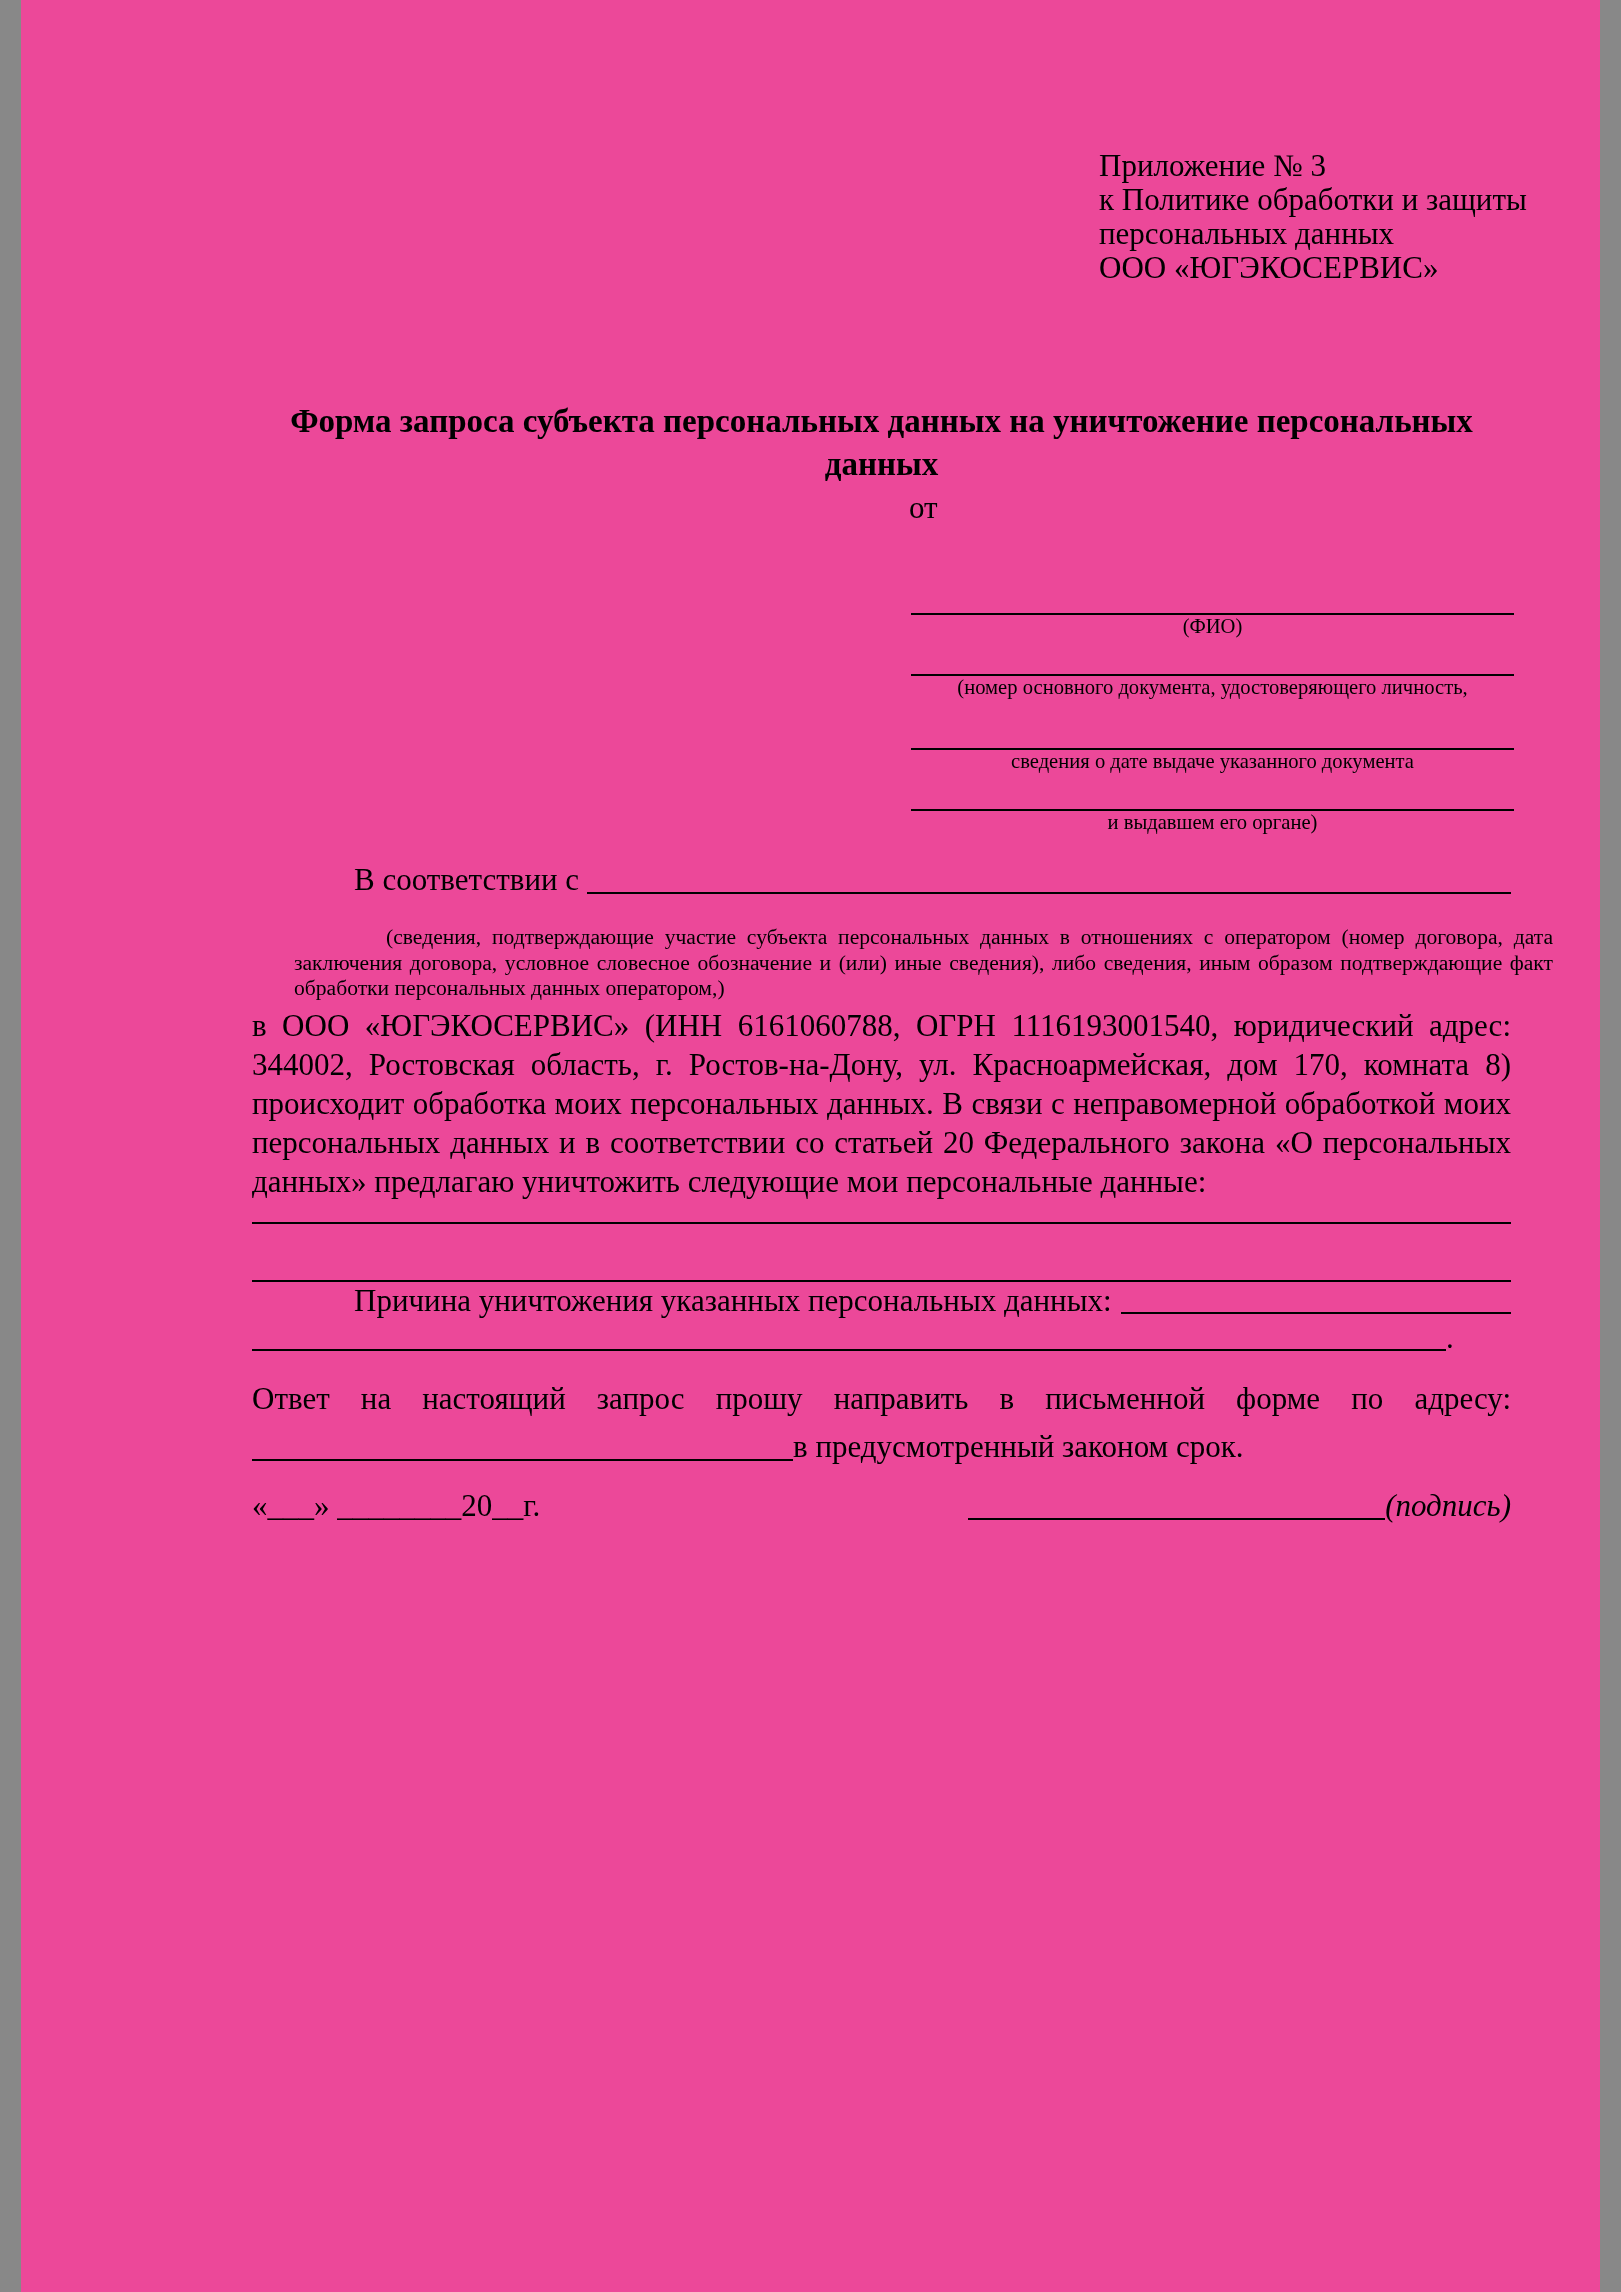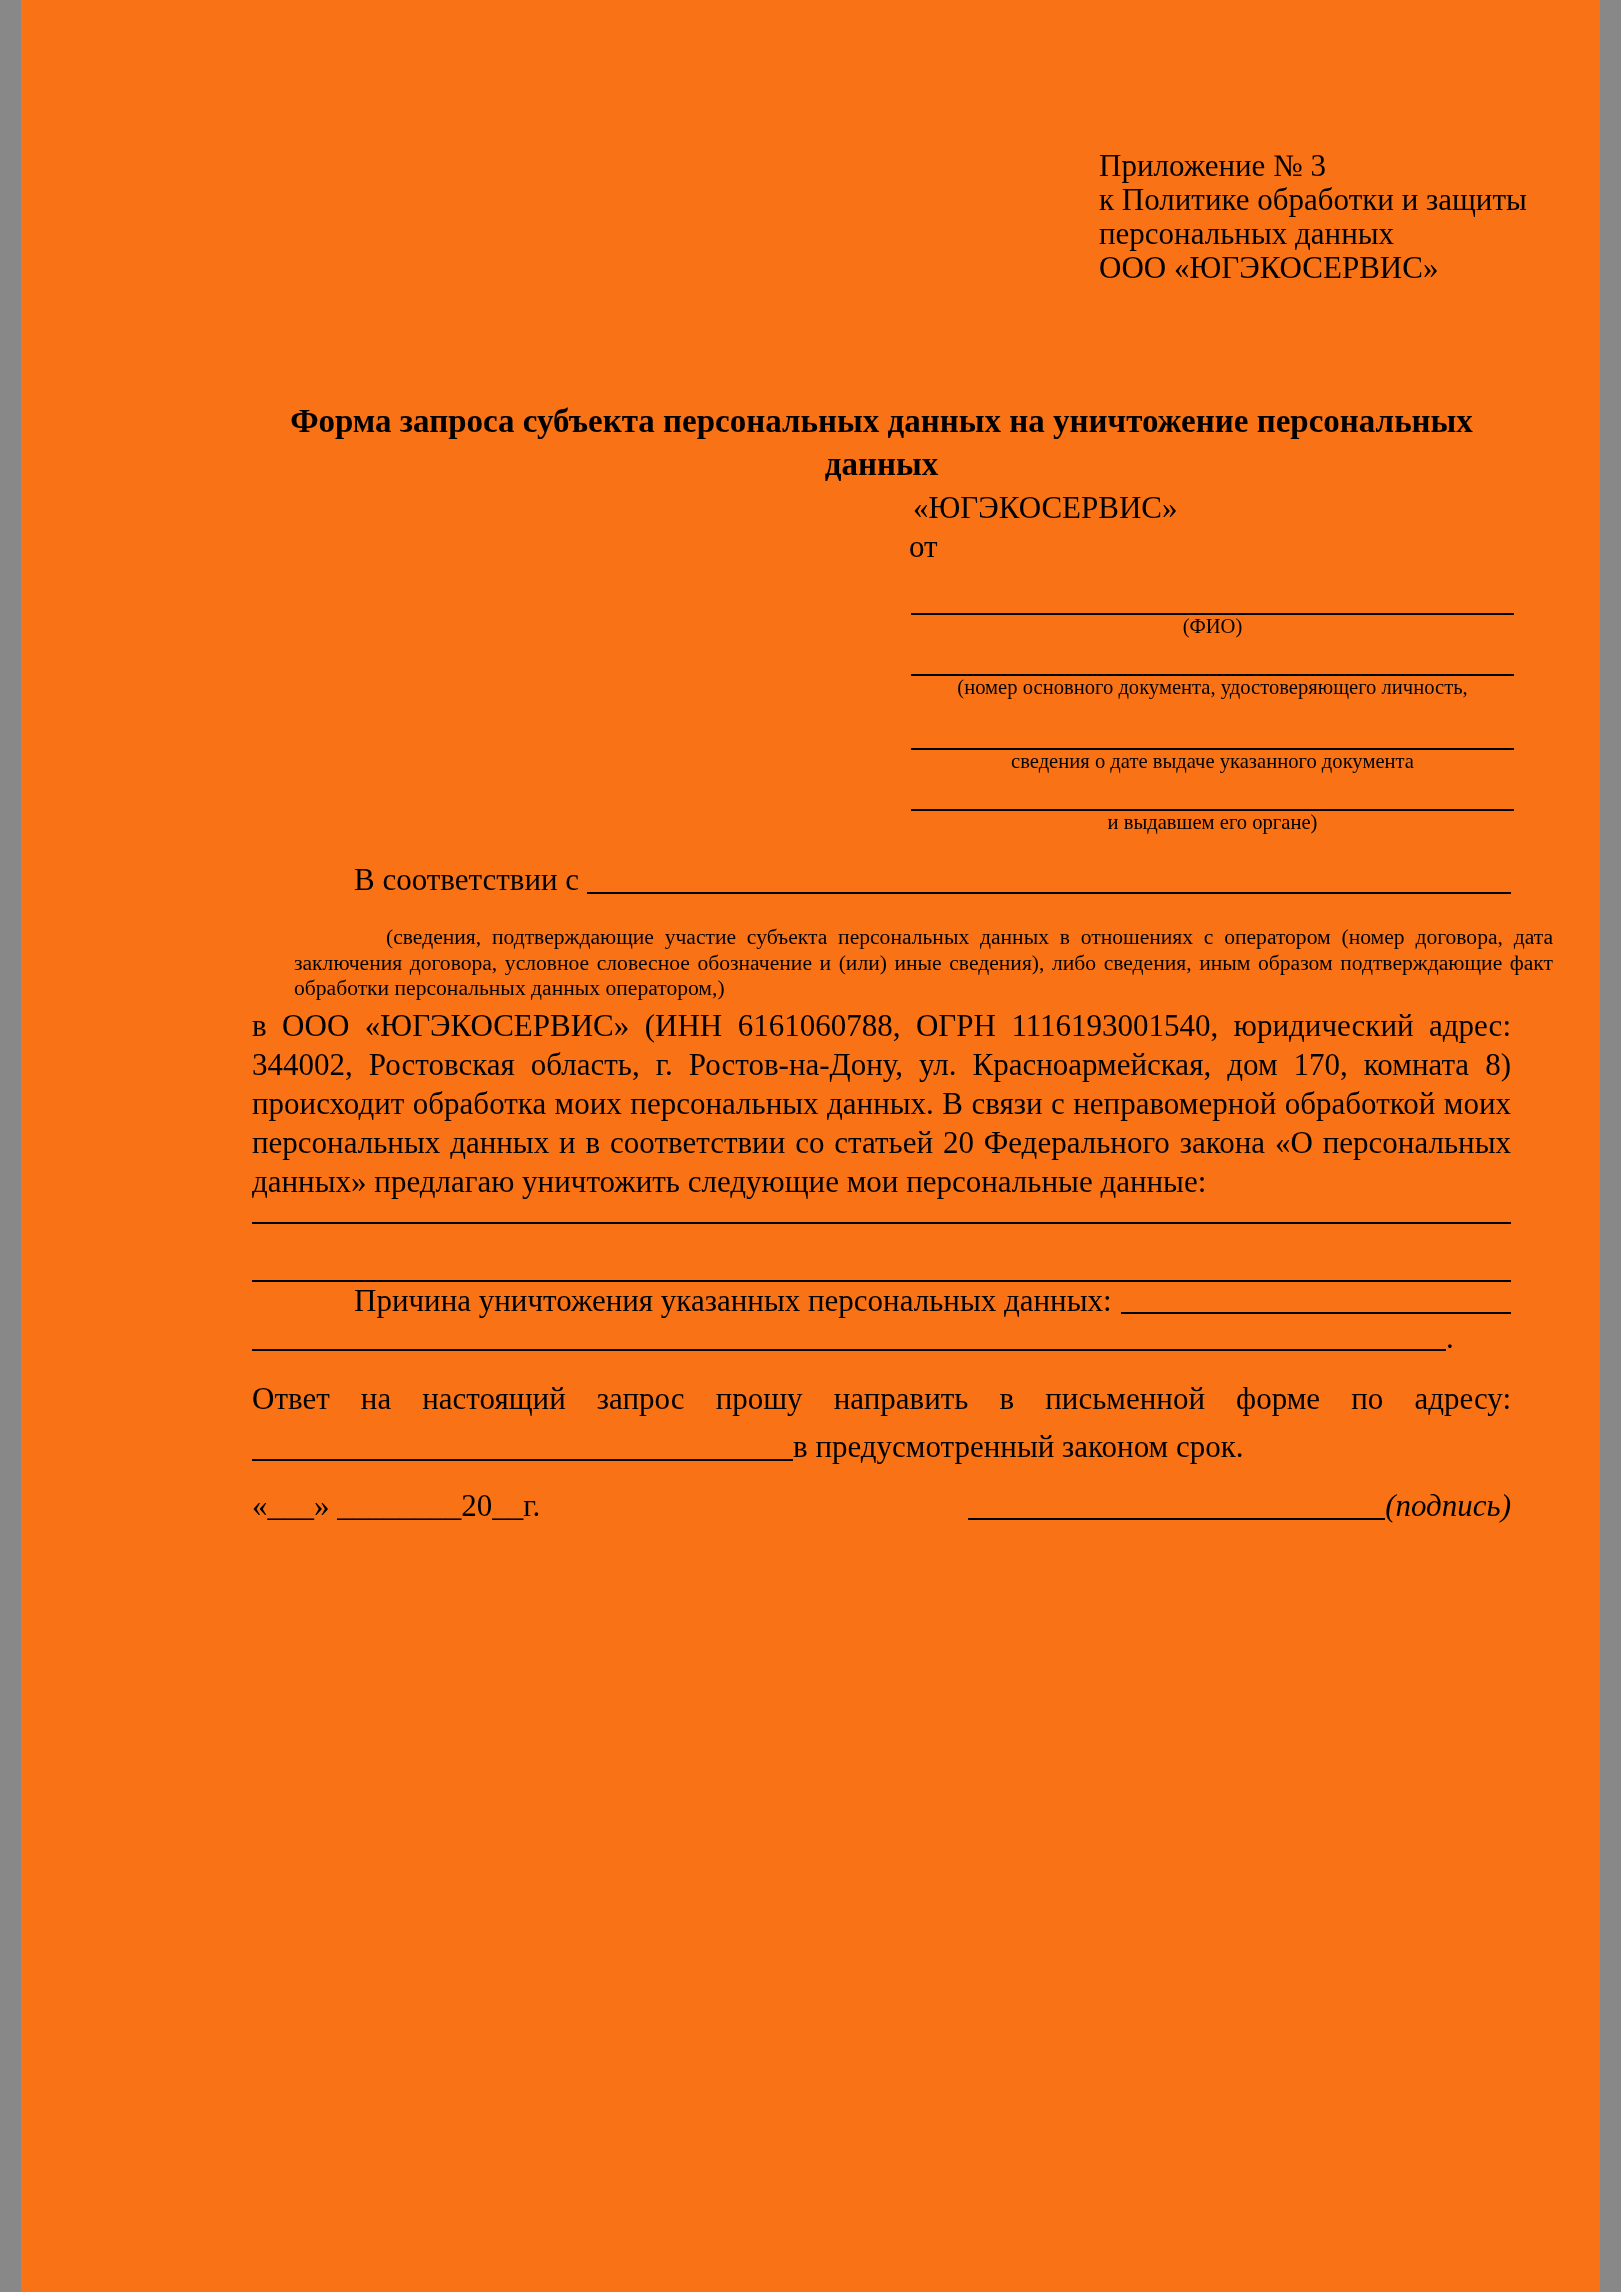--- a/index.html
+++ b/index.html
@@ -1,21 +1,21 @@
 <!DOCTYPE html>
 <html><head>
 <meta charset="utf-8">
 <style>
   html, body { margin: 0; padding: 0; background: #888; }
   .page {
     position: relative;
     width: 1579px;
     height: 2293px;
     margin: 0 auto;
-    background: #f97316;
+    background: #ec4899;
     color: #000000;
     font-family: "Liberation Serif", "DejaVu Serif", serif;
     font-size: 31px;
     overflow: hidden;
   }
   .abs { position: absolute; }
 
   
   .header-block { left: 1078px; top: 149px; line-height: 34px; white-space: nowrap; }
 
@@ -90,21 +90,20 @@
   <div class="abs header-block">
     <div>Приложение № 3</div>
     <div>к Политике обработки и защиты</div>
     <div>персональных данных</div>
     <div>ООО «ЮГЭКОСЕРВИС»</div>
   </div>
 
   <div class="abs doc-title">Форма запроса субъекта персональных данных на уничтожение персональных данных</div>
 
   <div class="abs addressee">
-    <div class="addr-2">«ЮГЭКОСЕРВИС»</div>
     <div class="addr-3">от</div>
   </div>
 
   <div class="abs fields">
     <div class="blank u1"></div>
     <div class="field-caption">(ФИО)</div>
     <div class="blank u2"></div>
     <div class="field-caption">(номер основного документа, удостоверяющего личность,</div>
     <div class="blank u3"></div>
     <div class="field-caption">сведения о дате выдаче указанного документа</div>

